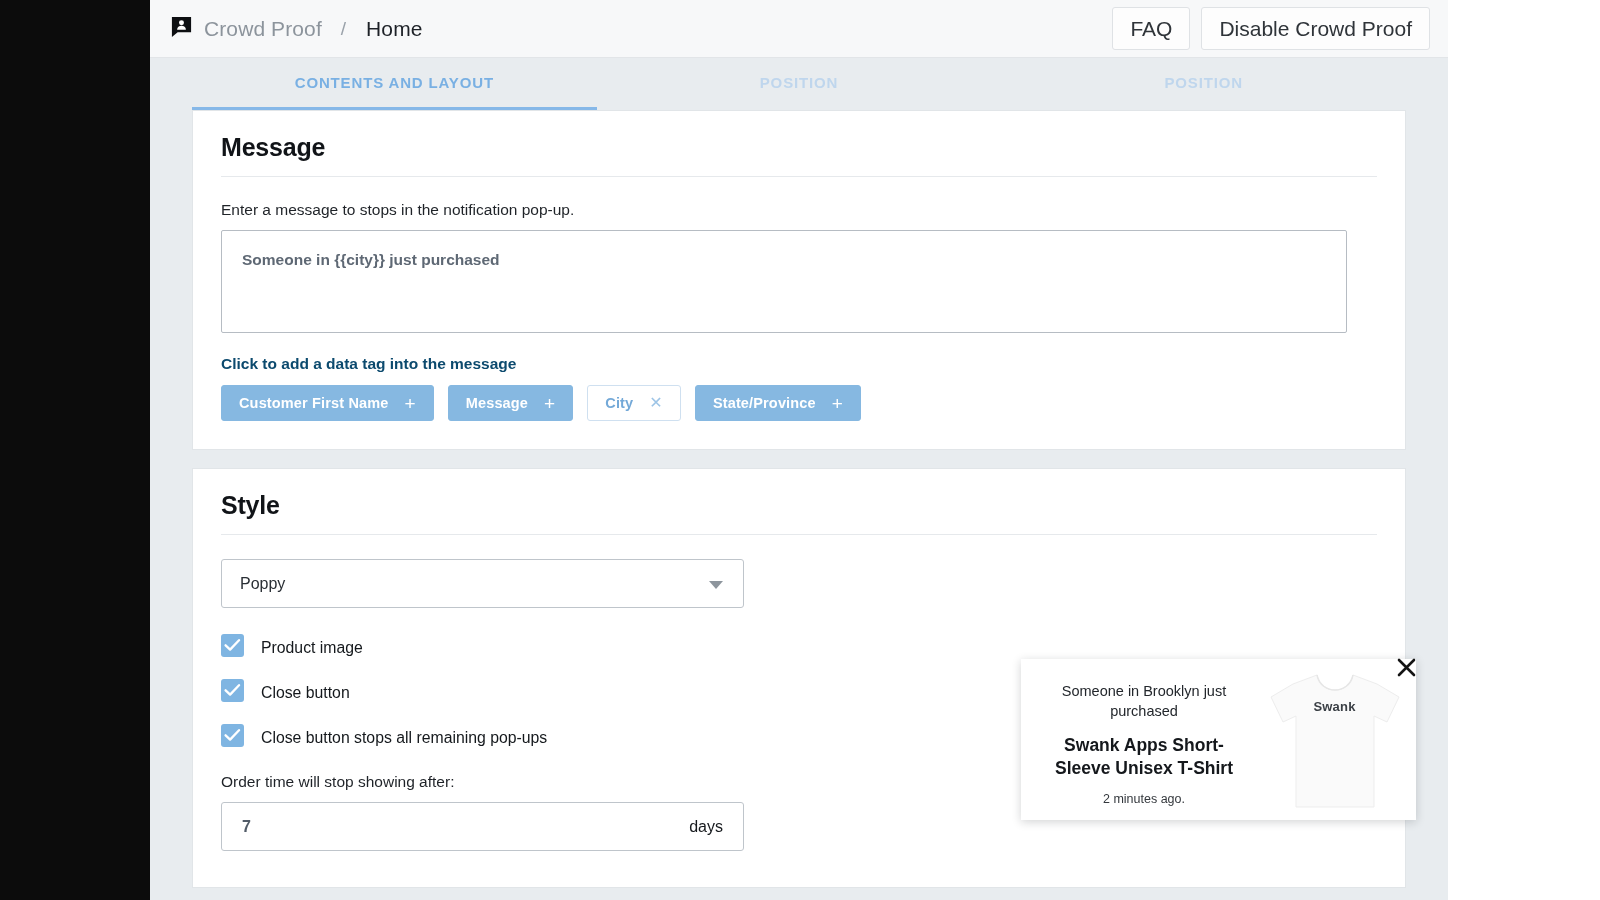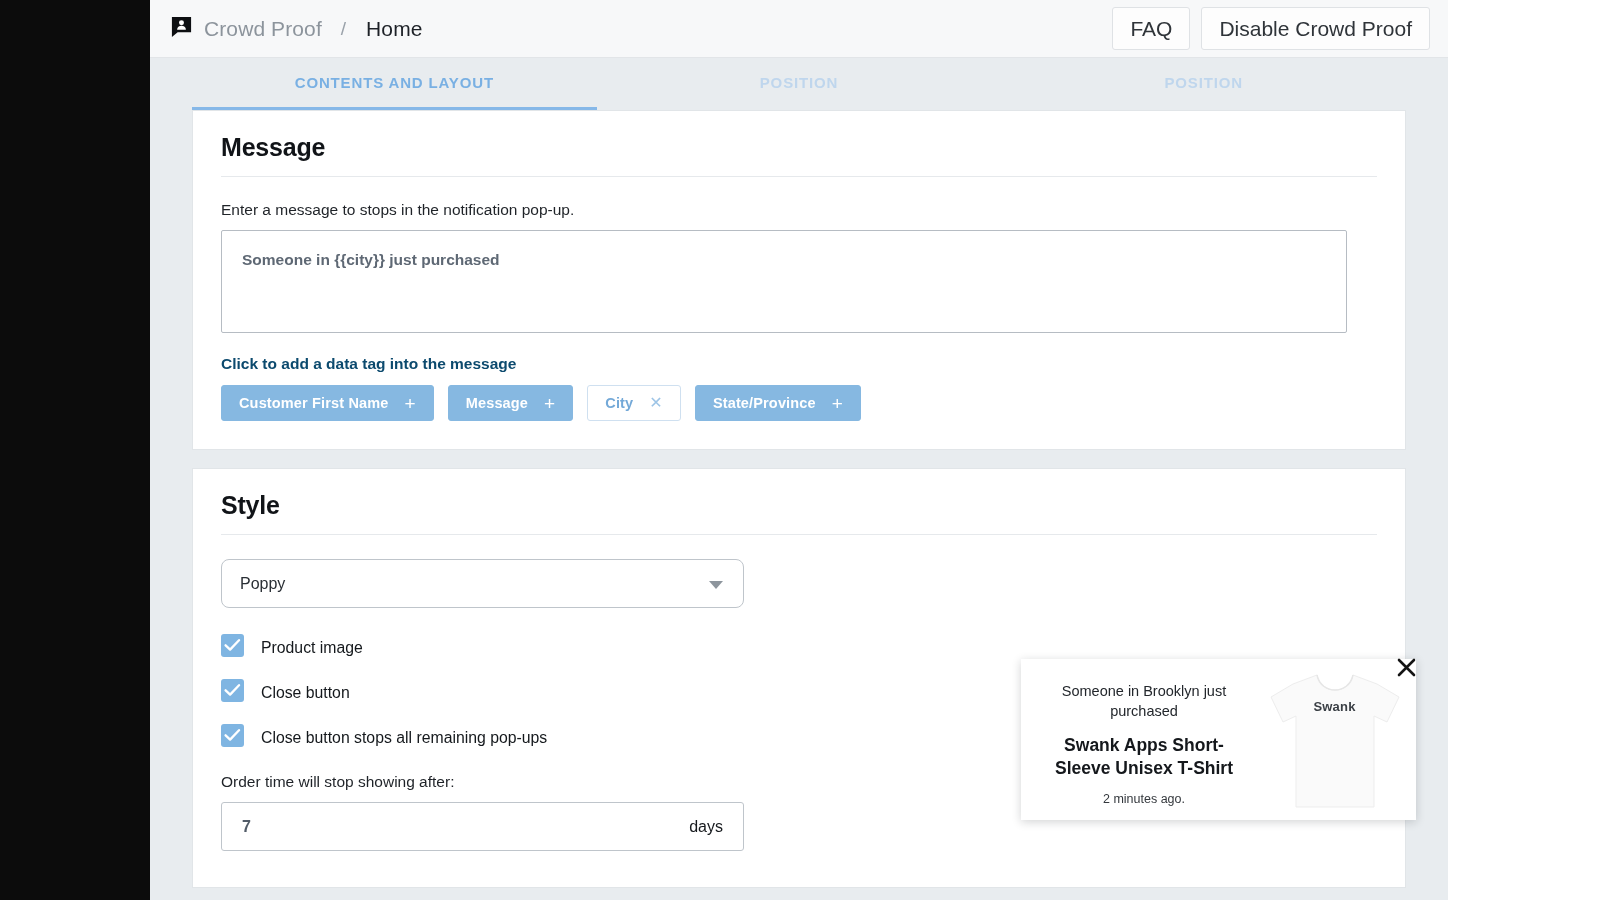--- a/index.html
+++ b/index.html
@@ -219,21 +219,21 @@
     display: flex;
     align-items: flex-start;
   }
   .style-left { width: 600px; flex: 0 0 auto; }
 
   .select-wrap {
     position: relative;
     width: 523px;
     height: 49px;
     border: 1px solid #bfc5cb;
-    border-radius: 8px;
+    border-radius: 3px;
     background: #fff;
     box-sizing: border-box;
     display: flex;
     align-items: center;
     padding: 7px 18px;
     cursor: pointer;
   }
   .select-value {
     font-size: 16px;
     color: #2a2f35;

